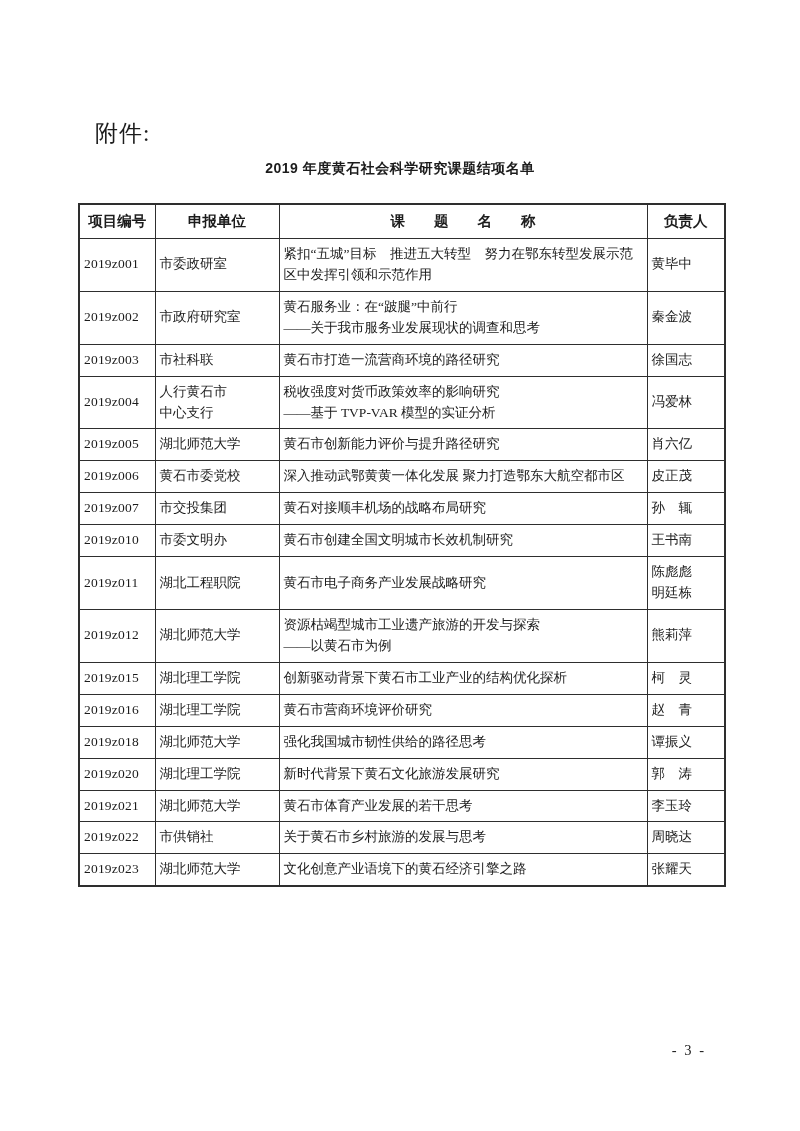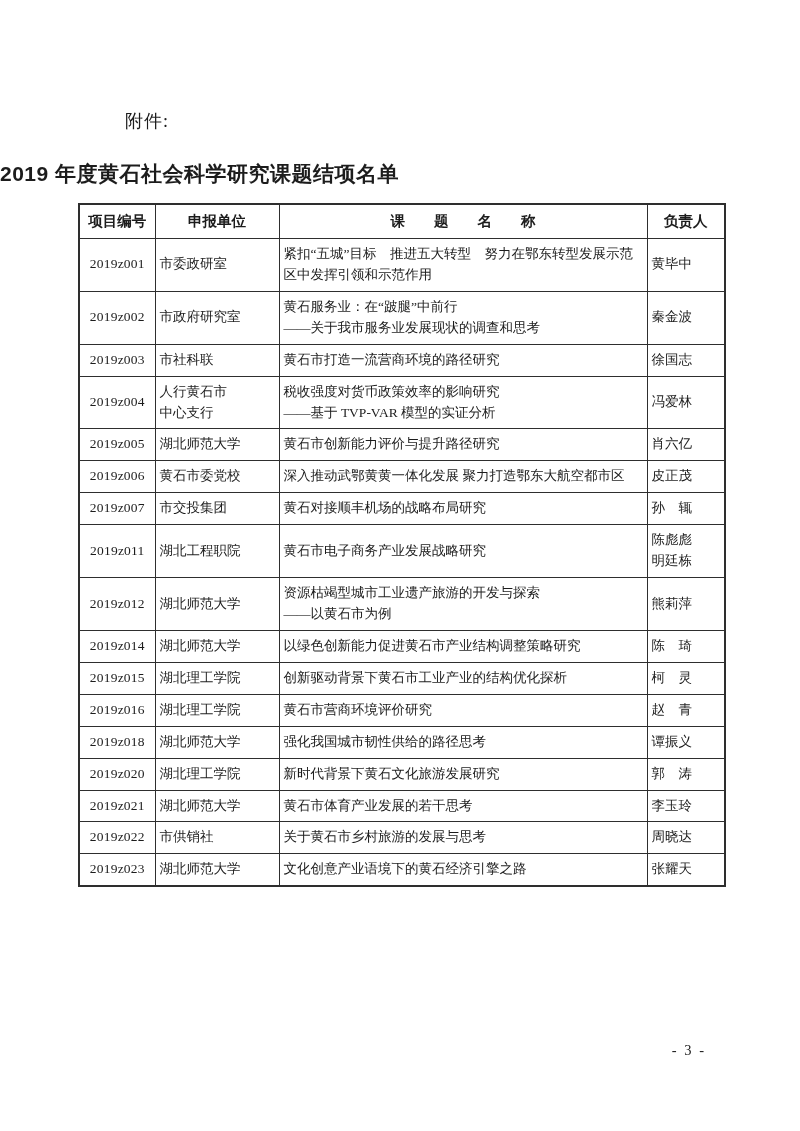--- a/index.html
+++ b/index.html
@@ -16,34 +16,33 @@
   .page {
     position: relative;
     width: 800px;
     height: 1131px;
     background: #ffffff;
     overflow: hidden;
   }
   .attachment-label {
     position: absolute;
     left: 95px;
-    top: 109px;
-    font-size: 18px;
+    top: 118px;
+    font-size: 23px;
     letter-spacing: 1px;
-    margin-left: 30px;
   }
   .doc-title {
     position: absolute;
     left: 0;
     top: 160px;
     width: 100%;
-    text-align: left;
+    text-align: center;
     font-family: "Liberation Sans", "DejaVu Sans", sans-serif;
     font-weight: bold;
-    font-size: 21px;
+    font-size: 14px;
     letter-spacing: 0.5px;
   }
   .table-wrap {
     position: absolute;
     left: 78px;
     top: 203px;
     width: 526px;
   }
   table.projects {
     width: 100%;
@@ -64,21 +63,21 @@
     white-space: nowrap;
     overflow: hidden;
   }
   table.projects td {
     font-size: 13.5px;
     line-height: 1.55;
     padding: 5px 4px;
     white-space: pre-line;
   }
   td.cell-id {
-    text-align: center;
+    text-align: left;
     font-size: 13px;
     letter-spacing: 0.2px;
   }
   td.cell-unit {
     text-align: left;
   }
   td.cell-title {
     text-align: left;
     padding-left: 9px;
     padding-right: 2px;
@@ -160,40 +159,40 @@
     <td class="cell-title">深入推动武鄂黄黄一体化发展 聚力打造鄂东大航空都市区</td>
     <td class="cell-name">皮正茂</td>
   </tr>
           <tr>
     <td class="cell-id">2019z007</td>
     <td class="cell-unit">市交投集团</td>
     <td class="cell-title">黄石对接顺丰机场的战略布局研究</td>
     <td class="cell-name">孙　辄</td>
   </tr>
           <tr>
+    <td class="cell-id">2019z010</td>
+    <td class="cell-unit">市委文明办</td>
+    <td class="cell-title">黄石市创建全国文明城市长效机制研究</td>
+    <td class="cell-name">王书南</td>
+  </tr>
+          <tr>
     <td class="cell-id">2019z011</td>
     <td class="cell-unit">湖北工程职院</td>
     <td class="cell-title">黄石市电子商务产业发展战略研究</td>
     <td class="cell-name">陈彪彪
 明廷栋</td>
   </tr>
           <tr>
     <td class="cell-id">2019z012</td>
     <td class="cell-unit">湖北师范大学</td>
     <td class="cell-title">资源枯竭型城市工业遗产旅游的开发与探索
 ——以黄石市为例</td>
     <td class="cell-name">熊莉萍</td>
   </tr>
           <tr>
-    <td class="cell-id">2019z014</td>
-    <td class="cell-unit">湖北师范大学</td>
-    <td class="cell-title">以绿色创新能力促进黄石市产业结构调整策略研究</td>
-    <td class="cell-name">陈　琦</td>
-  </tr>
-          <tr>
     <td class="cell-id">2019z015</td>
     <td class="cell-unit">湖北理工学院</td>
     <td class="cell-title">创新驱动背景下黄石市工业产业的结构优化探析</td>
     <td class="cell-name">柯　灵</td>
   </tr>
           <tr>
     <td class="cell-id">2019z016</td>
     <td class="cell-unit">湖北理工学院</td>
     <td class="cell-title">黄石市营商环境评价研究</td>
     <td class="cell-name">赵　青</td>

